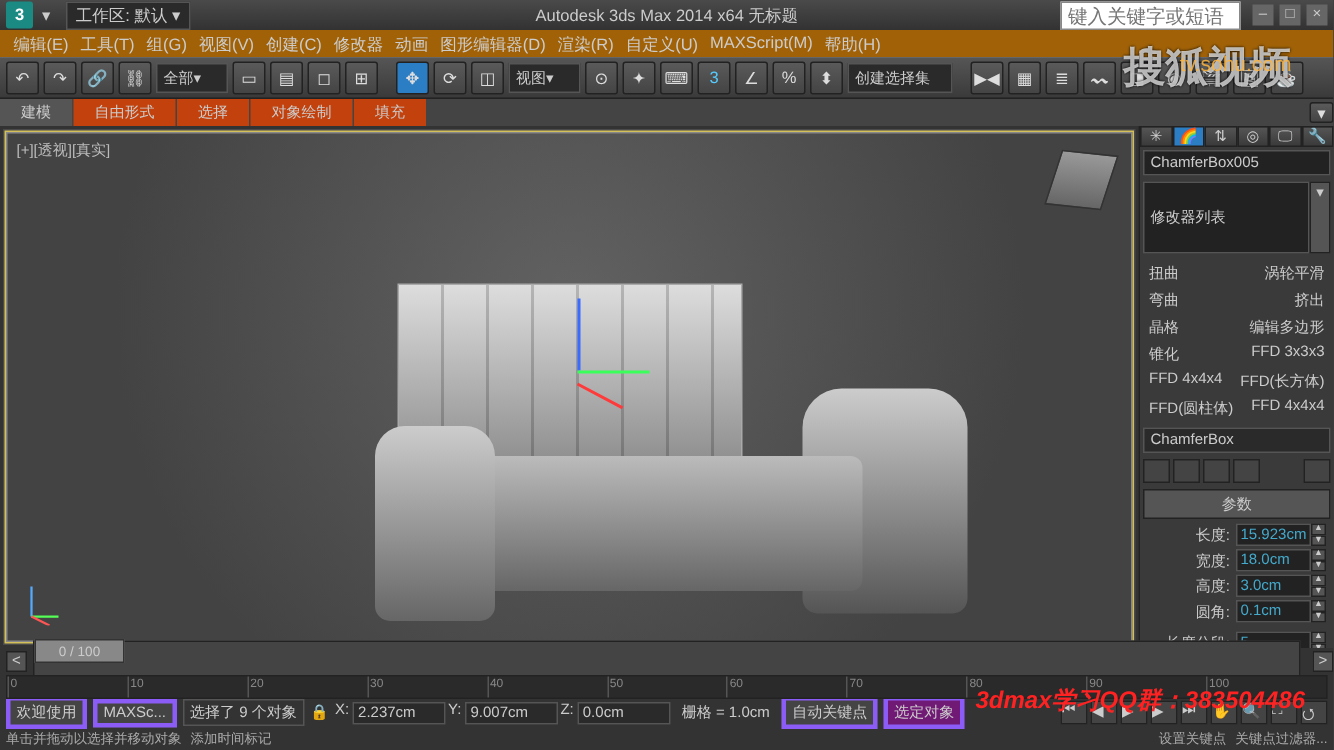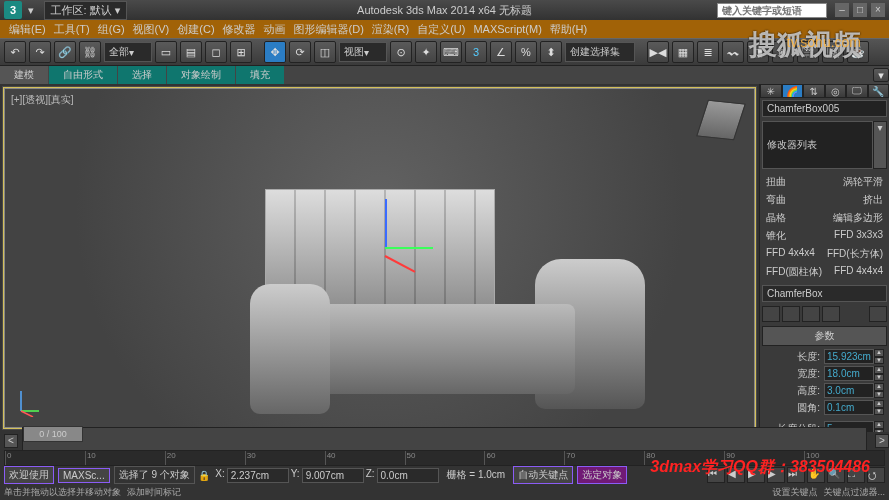--- a/index.html
+++ b/index.html
@@ -1,31 +1,31 @@
 <!DOCTYPE html>
 <html><head>
 <meta charset="utf-8">
 <style>
 * { margin: 0; padding: 0; box-sizing: border-box; font-family: "Microsoft YaHei", Arial, sans-serif; }
 body { width: 889px; height: 500px; background: #333; color: #ccc; font-size: 10px; overflow: hidden; position: relative; }
 .titlebar { height: 20px; background: linear-gradient(#4a4a4a,#323232); display: flex; align-items: center; padding: 0 4px; font-size: 11px; }
 .titlebar .logo { width: 18px; height: 18px; background: #1b8a82; border-radius: 2px; margin-right: 6px; display:flex; align-items:center; justify-content:center; color:#fff; font-weight:bold;}
 .titlebar .workspace { margin-left: 10px; background:#2a2a2a; padding:1px 6px; border:1px solid #555; }
 .titlebar .apptitle { position:absolute; left:50%; transform:translateX(-50%); color:#ccc; }
-.titlebar .search { margin-left:auto; background:#fff; color:#888; padding:1px 4px; width:110px; font-size:10px; border:1px solid #888;font-weight:bold;}
+.titlebar .search { margin-left:auto; background:#fff; color:#888; padding:1px 4px; width:120px; font-size:13px; border:1px solid #888;}
 .titlebar .win-controls { display:flex; gap:4px; margin-left:8px;}
 .titlebar .win-controls span{ width:14px; height:14px; background:#666; display:inline-block; text-align:center; line-height:14px; font-size:10px;}
 .menubar { height: 18px; background:#a16207; display:flex; align-items:center; padding:0 6px; gap:2px; font-size:11px;}
 .menubar span { padding:1px 3px; cursor:default;}
 .main-toolbar{ height:28px; background:linear-gradient(#555,#3a3a3a); border-top:1px solid #666; border-bottom:1px solid #222; display:flex; align-items:center; padding:0 4px; gap:3px;}
 .tbtn{ width:22px; height:22px; background:linear-gradient(#5a5a5a,#444); border:1px solid #222; border-radius:2px; display:flex; align-items:center; justify-content:center; font-size:11px; color:#ddd;}
 .tbtn.active{ background:#2b7dc4; }
 .sel-dd{ height:20px; background:#2a2a2a; border:1px solid #555; padding:0 4px; min-width:48px; display:flex; align-items:center; font-size:10px;}
 .ribbon-tabs{ height:18px; background:#444; display:flex; align-items:center; gap:1px; font-size:10px; }
-.ribbon-tabs .tab{ padding:2px 14px; background:#0f766e; }
+.ribbon-tabs .tab{ padding:2px 14px; background:#c2410c; }
 .ribbon-tabs .tab.active{ background:#555; }
 .content{ position:absolute; top:84px; bottom:68px; left:0; right:0; display:flex; }
 .viewport-area{ flex:1; position:relative; background:#4a4a4a; margin:2px; }
 .viewport{ position:absolute; inset:2px; background: radial-gradient(circle at 50% 35%, #626262, #434343 70%); border:1px solid #888; }
 .viewport.active{ outline:1px solid #d4c05a; }
 .vp-label{ position:absolute; top:4px; left:6px; color:#bbb; font-size:10px;}
 .viewcube{ position:absolute; top:8px; right:8px; width:48px; height:48px; }
 .viewcube .cube{ width:38px; height:38px; background:linear-gradient(#999,#666); border:1px solid #333; transform:rotate(10deg) skew(-8deg,-4deg); position:absolute; top:4px; left:4px;}
 .gizmo-blue{ position:absolute; width:2px; height:48px; background:#3a6bff; }
 .gizmo-green{ position:absolute; width:48px; height:2px; background:#3aff5a; }
@@ -63,21 +63,21 @@
 .check-row{ display:flex; align-items:center; justify-content:flex-end; gap:4px; margin-top:2px;}
 .check-row .cb{ width:10px; height:10px; background:#222; border:1px solid #888; display:flex; align-items:center; justify-content:center; font-size:8px;}
 .timeline-area{ position:absolute; bottom:0; left:0; right:0; height:68px; background:#333;}
 .slider-row{ height:18px; display:flex; align-items:center;}
 .slider-track{ flex:1; background:#444; height:28px; margin:0 4px; position:relative; border:1px solid #222;}
 .slider-thumb{ position:absolute; left:0; top:-2px; width:60px; height:16px; background:#888; border:1px solid #333; font-size:9px; text-align:center; line-height:14px;}
 .slider-expand{ width:14px; height:14px; background:#555; border:1px solid #222; margin-left:4px; text-align:center;}
 .ruler{ height:16px; background:#2a2a2a; margin:0 4px; position:relative; border:1px solid #222; display:flex;}
 .ruler .tick{ flex:1; border-left:1px solid #555; font-size:8px; padding-left:1px; color:#888;}
 .status{ height:18px; display:flex; align-items:center; gap:4px; padding:0 4px; font-size:10px;}
-.status .script-btn{ padding:1px 4px; border:1px solid #8b5cf6; background:#444;}
+.status .script-btn{ padding:1px 4px; border:3px solid #8b5cf6; background:#444;}
 .status .sel-info{ padding:1px 4px; background:#333; border:1px solid #555;}
 .status .coord{ display:flex; gap:2px;}
 .status .coord .cbox{ background:#2a2a2a; border:1px solid #555; padding:1px 3px; width:62px;}
 .status .grid{ padding:1px 4px;}
 .status .nav-btns{ margin-left:auto; display:flex; gap:2px;}
 .status .nbtn{ width:18px; height:16px; background:#444; border:1px solid #222;}
 .sub-status{ height:16px; display:flex; align-items:center; gap:6px; padding:0 4px; font-size:9px; color:#aaa;}
 .watermark{ position:absolute; top:26px; right:28px; color:rgba(255,255,255,.7); font-size:28px; font-weight:bold; font-family:Arial; text-shadow:0 0 2px #000;}
 .watermark-url{ position:absolute; top:34px; right:28px; color:rgba(255,180,60,.85); font-size:14px; font-family:Arial;}
 .red-text{ position:absolute; bottom:22px; right:19px; color:#f22; font-size:16px; font-style:italic; font-weight:bold;}

